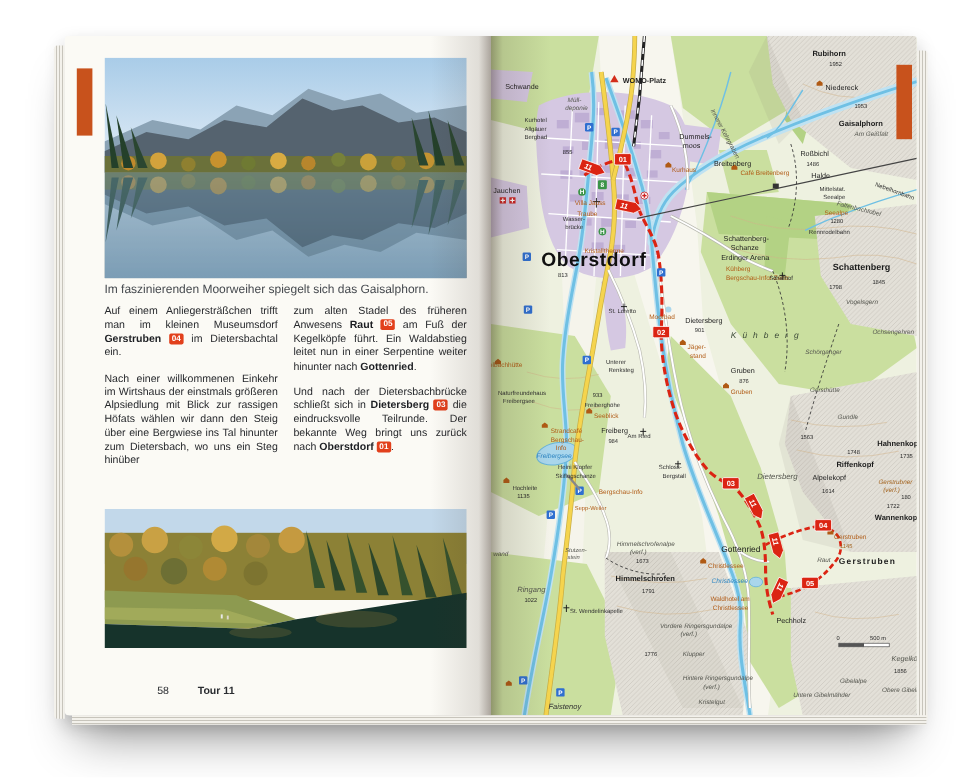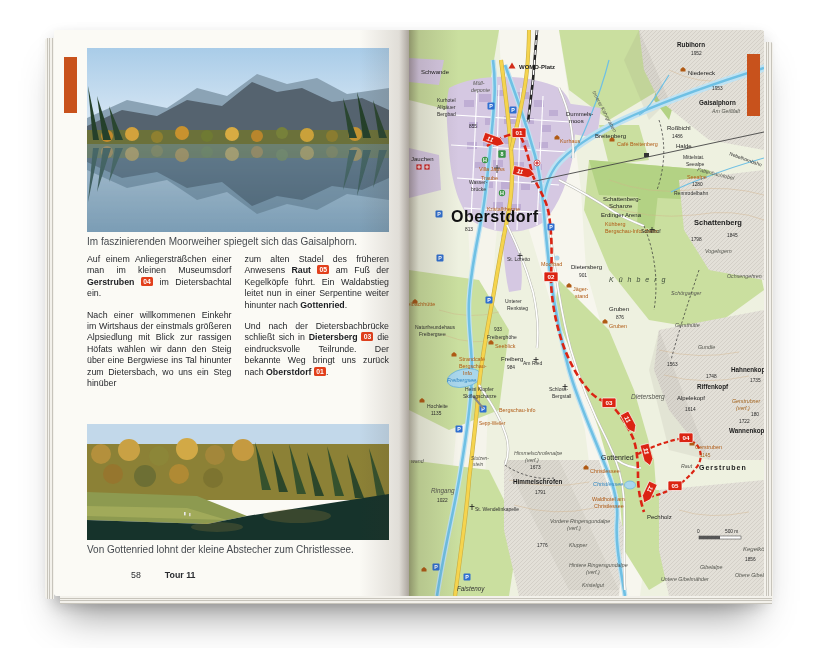--- a/index.html
+++ b/index.html
@@ -101,21 +101,21 @@
           <g clip-path="url(#cpw)">
             <use href="#pscene" transform="matrix(1,0,0,-1,0,192)" opacity="0.72"></use>
             <rect y="96" width="302" height="88" fill="#5b7f96" opacity="0.3"></rect>
           </g>
         </svg>
       </div>
       <div class="cap" style="top:206px">Im faszinierenden Moorweiher spiegelt sich das Gaisalphorn.</div>
 
       <div class="textcols">
         <div class="col">
-          <p><span>Auf einem Anliegersträßchen einer man im kleinen Museumsdorf </span><b>Gerstruben</b> <span class="bdg">04</span><span> im Dietersbachtal ein.</span></p>
+          <p><span>Auf einem Anliegersträßchen trifft man im kleinen Museumsdorf </span><b>Gerstruben</b> <span class="bdg">04</span><span> im Dietersbachtal ein.</span></p>
           <p><span>Nach einer willkommenen Einkehr im Wirtshaus der einstmals größeren Alpsiedlung mit Blick zur rassigen Höfats wählen wir dann den Steig über eine Bergwiese ins Tal hinunter zum Dietersbach, wo uns ein Steg hinüber</span></p>
         </div>
         <div class="col">
           <p><span>zum alten Stadel des früheren Anwesens </span><b>Raut</b> <span class="bdg">05</span><span> am Fuß der Kegelköpfe führt. Ein Waldabstieg leitet nun in einer Serpentine weiter hinunter nach </span><b>Gottenried</b><span>.</span></p>
           <p><span>Und nach der Dietersbachbrücke schließt sich in </span><b>Dietersberg</b> <span class="bdg">03</span><span> die eindrucksvolle Teilrunde. Der bekannte Weg bringt uns zurück nach </span><b>Oberstdorf</b> <span class="bdg">01</span><span>.</span></p>
         </div>
       </div>
 
       <div class="photo" style="top:394px;height:116px">
         <svg width="302" height="116" viewBox="0 0 302 116">
@@ -140,21 +140,20 @@
           <polygon points="290,74 282,24 299,74" fill="#35512d"></polygon>
           <polygon points="0,68 110,72 160,92 120,100 0,96" fill="#8d9a50"></polygon>
           <polygon points="0,82 100,84 140,96 0,92" fill="#aab05e" opacity=".7"></polygon>
           <polygon points="0,96 120,100 160,92 302,70 302,116 0,116" fill="#16332b"></polygon>
           <ellipse cx="210" cy="92" rx="34" ry="7" fill="#b4903c" opacity=".22"></ellipse>
           <ellipse cx="130" cy="103" rx="26" ry="5" fill="#c9a144" opacity=".18"></ellipse>
           <rect x="97" y="88" width="1.6" height="3.4" fill="#e9e9e9"></rect>
             <rect x="102" y="89" width="1.6" height="3.2" fill="#dcd7cc"></rect>
         </svg>
       </div>
-      <div class="cap" style="top:514px">Von Gottenried lohnt der kleine Abstecher zum Christlessee.</div>
 
       <div class="footer">
         <span class="tno">58</span><span class="tlabel">Tour 11</span>
       </div>
     </div>
 
     <div class="page pr">
       <svg width="355" height="566" viewBox="0 0 355 566">
         <defs>
           <pattern id="hatch" width="4" height="4" patternUnits="userSpaceOnUse">

